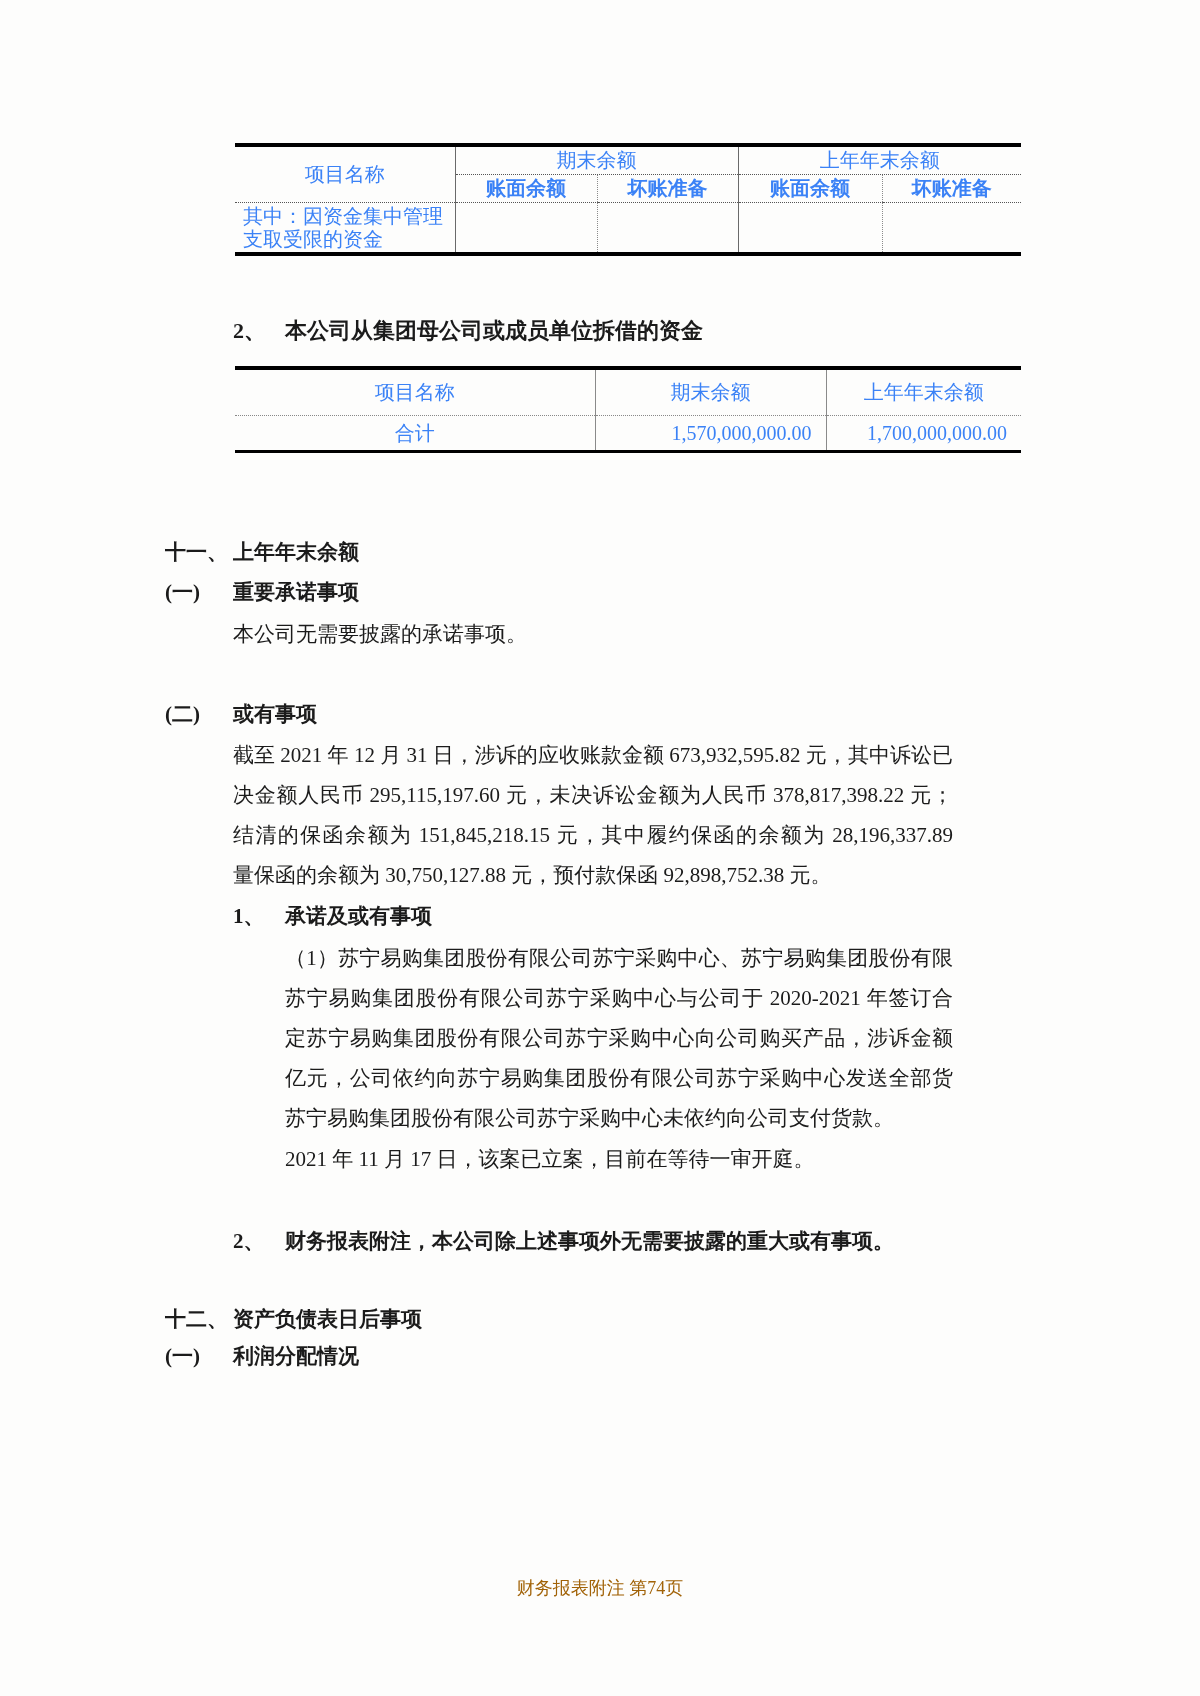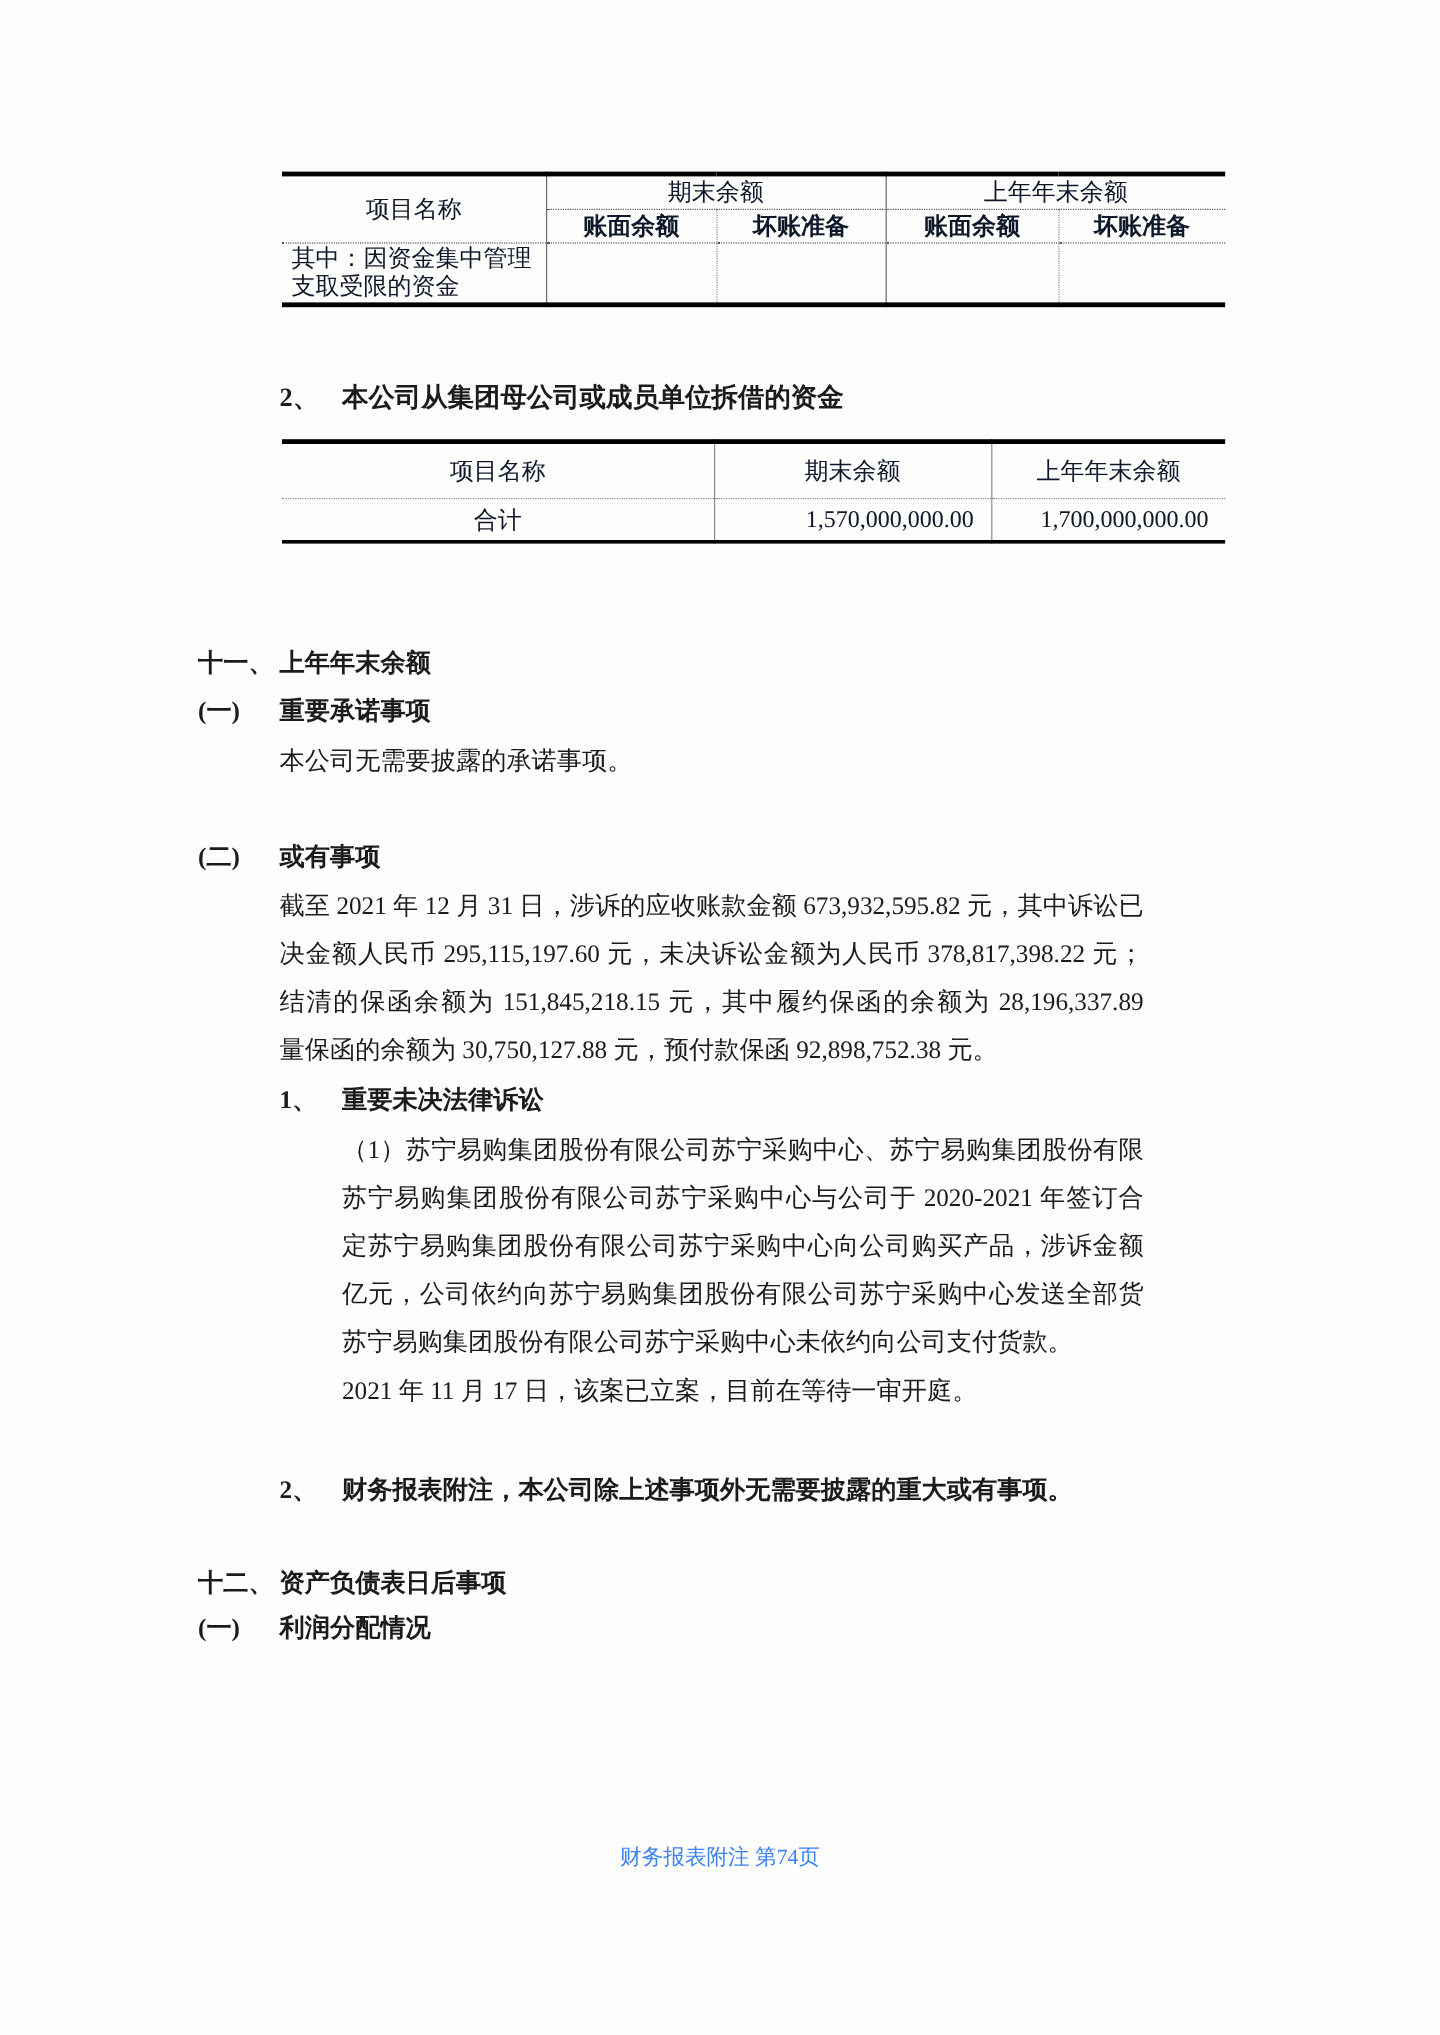--- a/index.html
+++ b/index.html
@@ -6,21 +6,21 @@
   .page{
     position:relative;
     width:1200px;height:1696px;
     margin:0 auto;
     background:#fdfdfc;
     font-family:"Liberation Serif","DejaVu Serif",serif;
     color:#1b1b1b;
     overflow:hidden;
   }
   
-  table{border-collapse:collapse;table-layout:fixed;width:100%;font-size:20px;color:#0f172a;}
+  table{border-collapse:collapse;table-layout:fixed;width:100%;font-size:20px;color:#3b82f6;}
   td,th{font-weight:normal;padding:0;overflow:hidden;}
 
   
   .tbl1-wrap{position:absolute;left:235px;top:143px;width:786px;}
   .tbl1{border-top:4px solid #000;border-bottom:4px solid #000;}
   .tbl1 .gh{height:27px;text-align:center;border-bottom:1px dotted #555;}
   .tbl1 .item-h{text-align:center;border-bottom:1px dotted #555;}
   .tbl1 .sh{height:25px;text-align:center;border-bottom:1px dotted #555;font-weight:bold;}
   .tbl1 .dname{height:49px;text-align:left;padding-left:8px;line-height:23px;vertical-align:middle;}
   .tbl1 .dval{height:49px;}
@@ -50,21 +50,21 @@
   .lv2 .num{width:52px;flex:none;}
   .body-text{position:absolute;left:233px;font-size:21px;line-height:28px;}
   .para{position:absolute;font-size:21px;}
   .para .line{height:40px;line-height:40px;white-space:nowrap;text-align:justify;}
   .para .line.flush{white-space:normal;text-align:justify;text-align-last:justify;height:40px;overflow:hidden;}
   .p-a{left:233px;top:735px;width:720px;}
   .p-b{left:285px;top:938px;width:668px;}
   .p-b .line{height:41px;line-height:41px;}
   .p-c{left:233px;top:1385px;width:758px;}
 
-  .footer{position:absolute;left:0;top:1535px;width:1200px;text-align:center;font-size:18px;color:#3b82f6;}
+  .footer{position:absolute;left:0;top:1576px;width:1200px;text-align:center;font-size:18px;color:#a16207;}
 </style>
 </head>
 <body>
 
 <div class="page">
 
   <div class="tbl1-wrap">
     <table class="tbl1">
       <colgroup>
         <col style="width:220px">
@@ -142,21 +142,21 @@
 
   <div class="para p-a">
       <div class="line flush">截至 2021 年 12 月 31 日，涉诉的应收账款金额 673,932,595.82 元，其中诉讼已判</div>
       <div class="line flush">决金额人民币 295,115,197.60 元，未决诉讼金额为人民币 378,817,398.22 元；尚未</div>
       <div class="line flush">结清的保函余额为 151,845,218.15 元，其中履约保函的余额为 28,196,337.89 元，质</div>
       <div class="line">量保函的余额为 30,750,127.88 元，预付款保函 92,898,752.38 元。</div>
     </div>
 
   <div class="h-row lv2" style="top:903px;">
     <span class="num">1、</span>
-    <span>重要未决法律诉讼</span>
+    <span>承诺及或有事项</span>
   </div>
 
   <div class="para p-b">
       <div class="line flush">（1）苏宁易购集团股份有限公司苏宁采购中心、苏宁易购集团股份有限公司</div>
       <div class="line flush">苏宁易购集团股份有限公司苏宁采购中心与公司于 2020-2021 年签订合同，约</div>
       <div class="line flush">定苏宁易购集团股份有限公司苏宁采购中心向公司购买产品，涉诉金额为 3.15</div>
       <div class="line flush">亿元，公司依约向苏宁易购集团股份有限公司苏宁采购中心发送全部货物，但</div>
       <div class="line">苏宁易购集团股份有限公司苏宁采购中心未依约向公司支付货款。</div>
       <div class="line">2021 年 11 月 17 日，该案已立案，目前在等待一审开庭。</div>
     </div>

